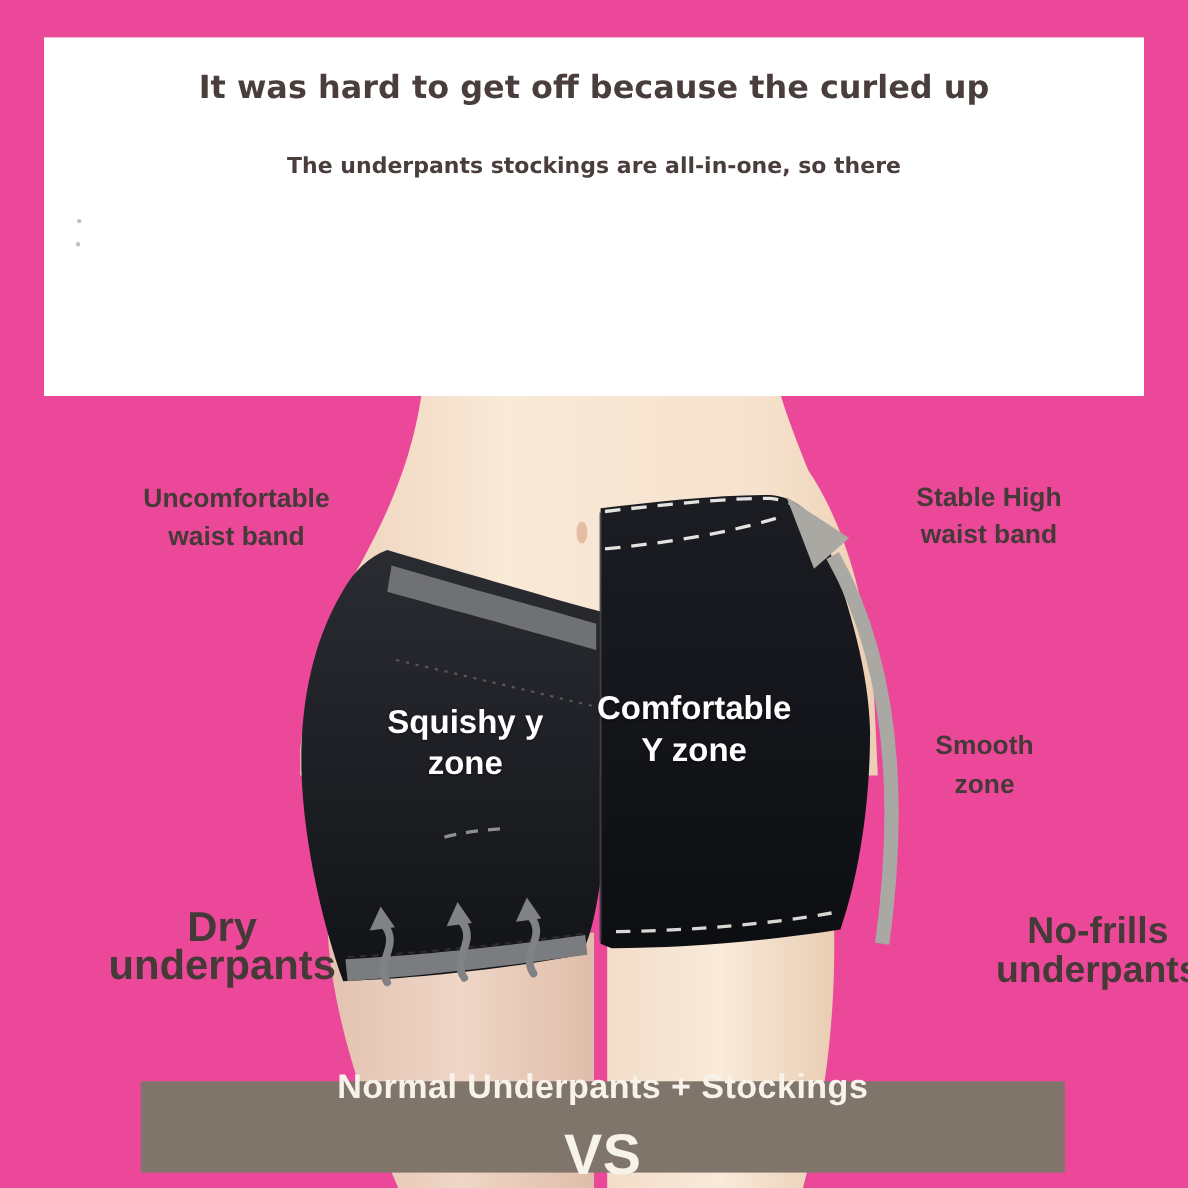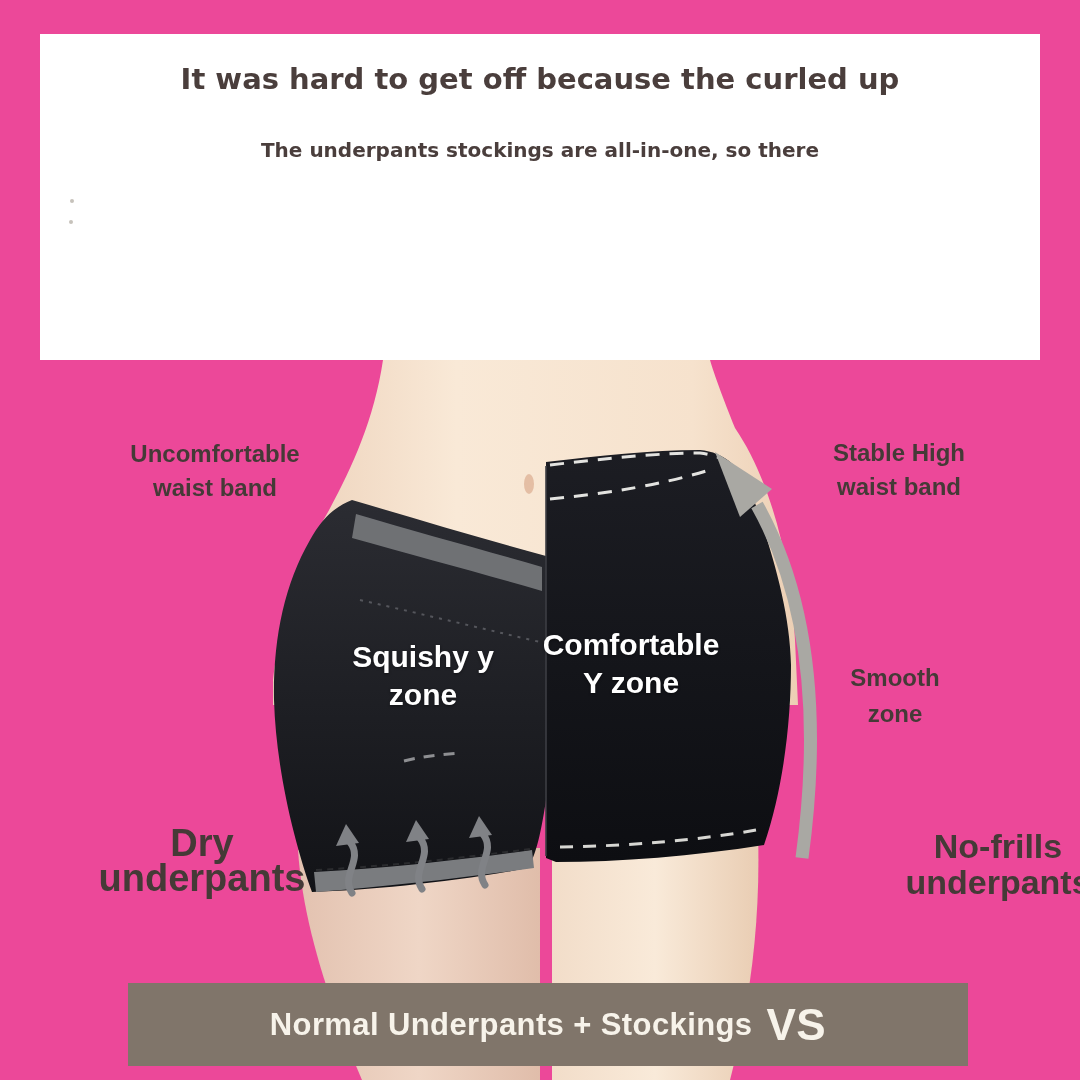--- a/index.html
+++ b/index.html
@@ -32,23 +32,23 @@
 
   
   .garment-label{position:absolute;transform:translate(-50%,-50%);text-align:center;white-space:nowrap;
     color:#ffffff;font-size:30px;line-height:38px;font-weight:700;z-index:3;
     text-shadow:0 1px 3px rgba(0,0,0,.45);}
   .garment-left{left:423px;top:676px;}
   .garment-right{left:631px;top:664px;}
 
   
   .banner{position:absolute;left:128px;top:983px;width:840px;height:83px;background:#80756a;
-    display:flex;align-items:center;justify-content:center;gap:14px;color:#f7f3ea;z-index:6;}
+    display:flex;align-items:center;justify-content:center;gap:14px;color:#f7f3ea;z-index:6;flex-direction:column;}
   .banner-side{font-size:31px;font-weight:600;letter-spacing:.4px;}
-  .banner-vs{font-size:44px;font-weight:800;letter-spacing:.5px;}
+  .banner-vs{font-size:52px;font-weight:800;letter-spacing:.5px;}
 </style>
 </head>
 <body>
 
 <div class="canvas">
 
   <div class="intro-card">
     <p class="intro-p1">
       <span class="intro-line">It was hard to get off because the curled up</span>
     </p>

